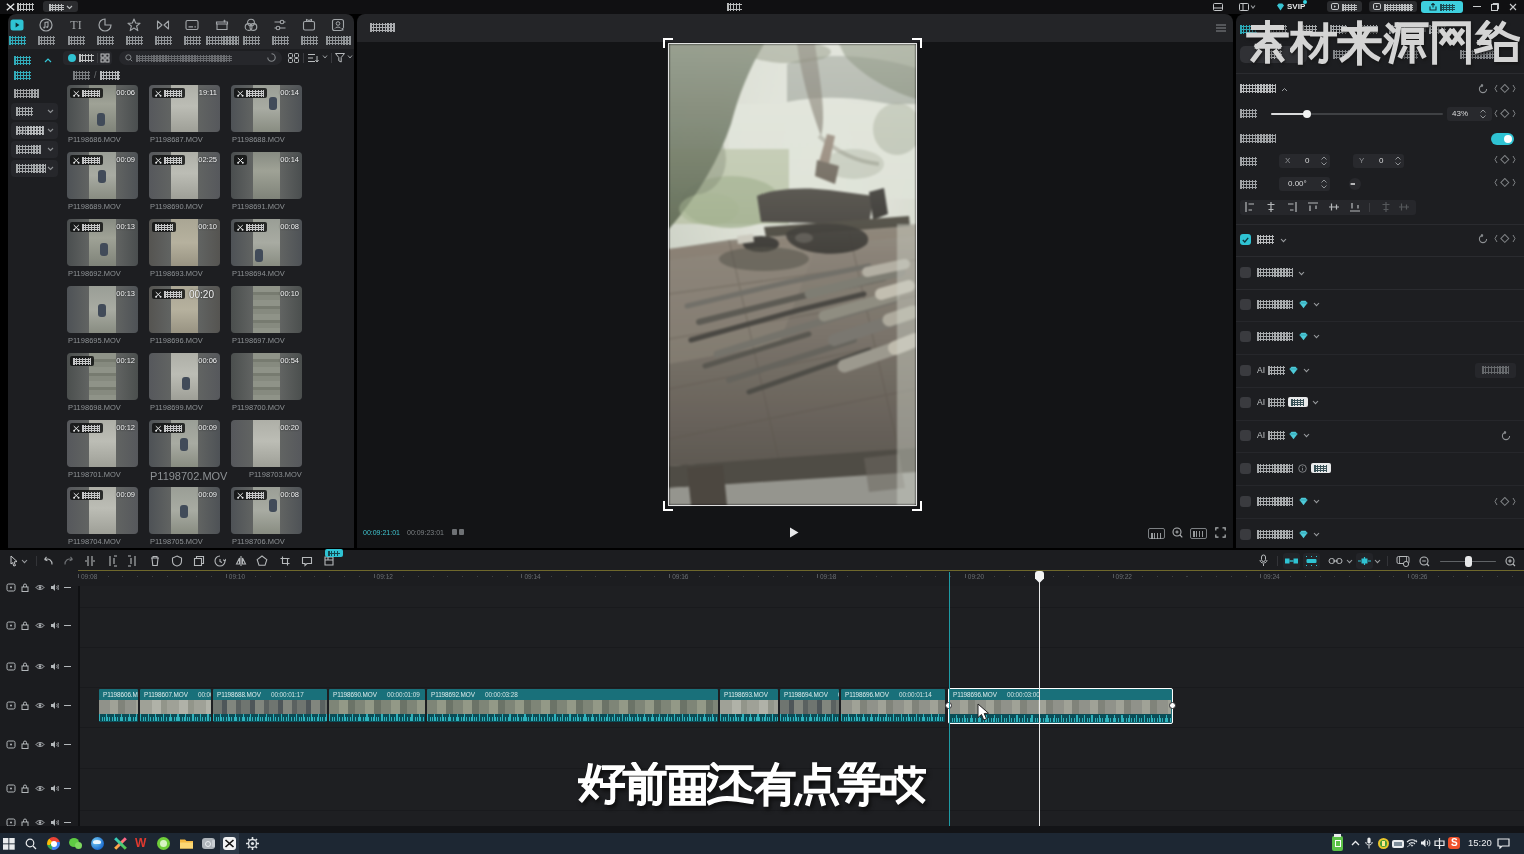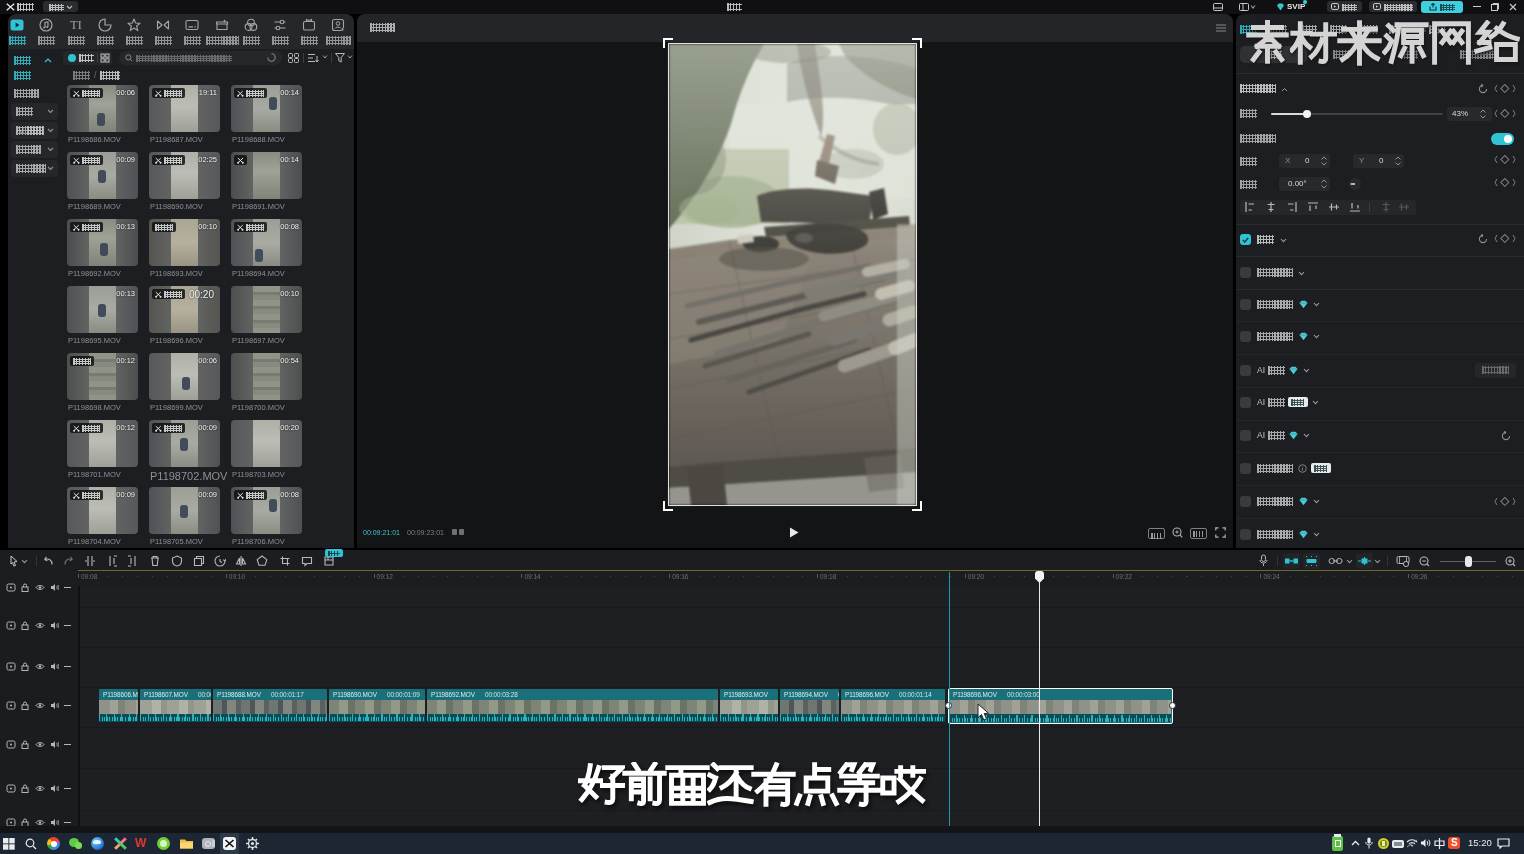--- a/index.html
+++ b/index.html
@@ -445,21 +445,21 @@
       </div>
       <div class="ab tx" style="right:3px;top:3px;font-size:7.5px;color:#f2f3f4;text-shadow:0 0 2px rgba(0,0,0,.8)">00:09</div>
     </div>
     <div class="ab tx" style="left:150px;top:471px;font-size:11px;color:#8e9295;font-weight:400;letter-spacing:0;line-height:1;">P1198702.MOV</div>
     <div class="ab " style="left:231px;top:420px;width:71px;height:47px;background:#2e2f32;border-radius:4px;overflow:hidden">
       <div class="ab" style="left:22px;top:0;width:27px;height:47px;background:linear-gradient(180deg,#aeafa7,#bcbdb5 45%,#9e9f97)"></div>
       <div class="ab" style="left:0;top:0;width:22px;height:47px;background:linear-gradient(90deg,#56585c,rgba(148,152,146,.5))"></div>
       <div class="ab" style="left:49px;top:0;width:22px;height:47px;background:linear-gradient(270deg,#56585c,rgba(148,152,146,.5))"></div>
       <div class="ab tx" style="right:3px;top:3px;font-size:7.5px;color:#f2f3f4;text-shadow:0 0 2px rgba(0,0,0,.8)">00:20</div>
     </div>
-    <div class="ab tx" style="left:232px;top:471px;font-size:7.5px;color:#8e9295;font-weight:400;letter-spacing:0;line-height:1;">P1198703.MOV</div>
+    <div class="ab tx" style="left:249px;top:471px;font-size:7.5px;color:#8e9295;font-weight:400;letter-spacing:0;line-height:1;">P1198703.MOV</div>
     <div class="ab " style="left:67px;top:487px;width:71px;height:47px;background:#2e2f32;border-radius:4px;overflow:hidden">
       <div class="ab" style="left:22px;top:0;width:27px;height:47px;background:linear-gradient(180deg,#aeafa7,#bcbdb5 45%,#9e9f97)"></div>
       <div class="ab" style="left:0;top:0;width:22px;height:47px;background:linear-gradient(90deg,#56585c,rgba(148,152,146,.5))"></div>
       <div class="ab" style="left:49px;top:0;width:22px;height:47px;background:linear-gradient(270deg,#56585c,rgba(148,152,146,.5))"></div>
       <div class="ab row" style="left:3px;top:3px;width:33px;height:10px;background:rgba(12,13,14,.82);border-radius:2px;padding:0 3px">
         <svg width="7" height="7" viewBox="0 0 7 7">
           <path d="M.8 1 L6 6 M6 1 L.8 6" stroke="#e8e9ea" stroke-width="1"></path>
           <circle cx="1.2" cy="5.8" r="1" fill="#e8e9ea"></circle>
           <circle cx="5.8" cy="5.8" r="1" fill="#e8e9ea"></circle>
         </svg>

